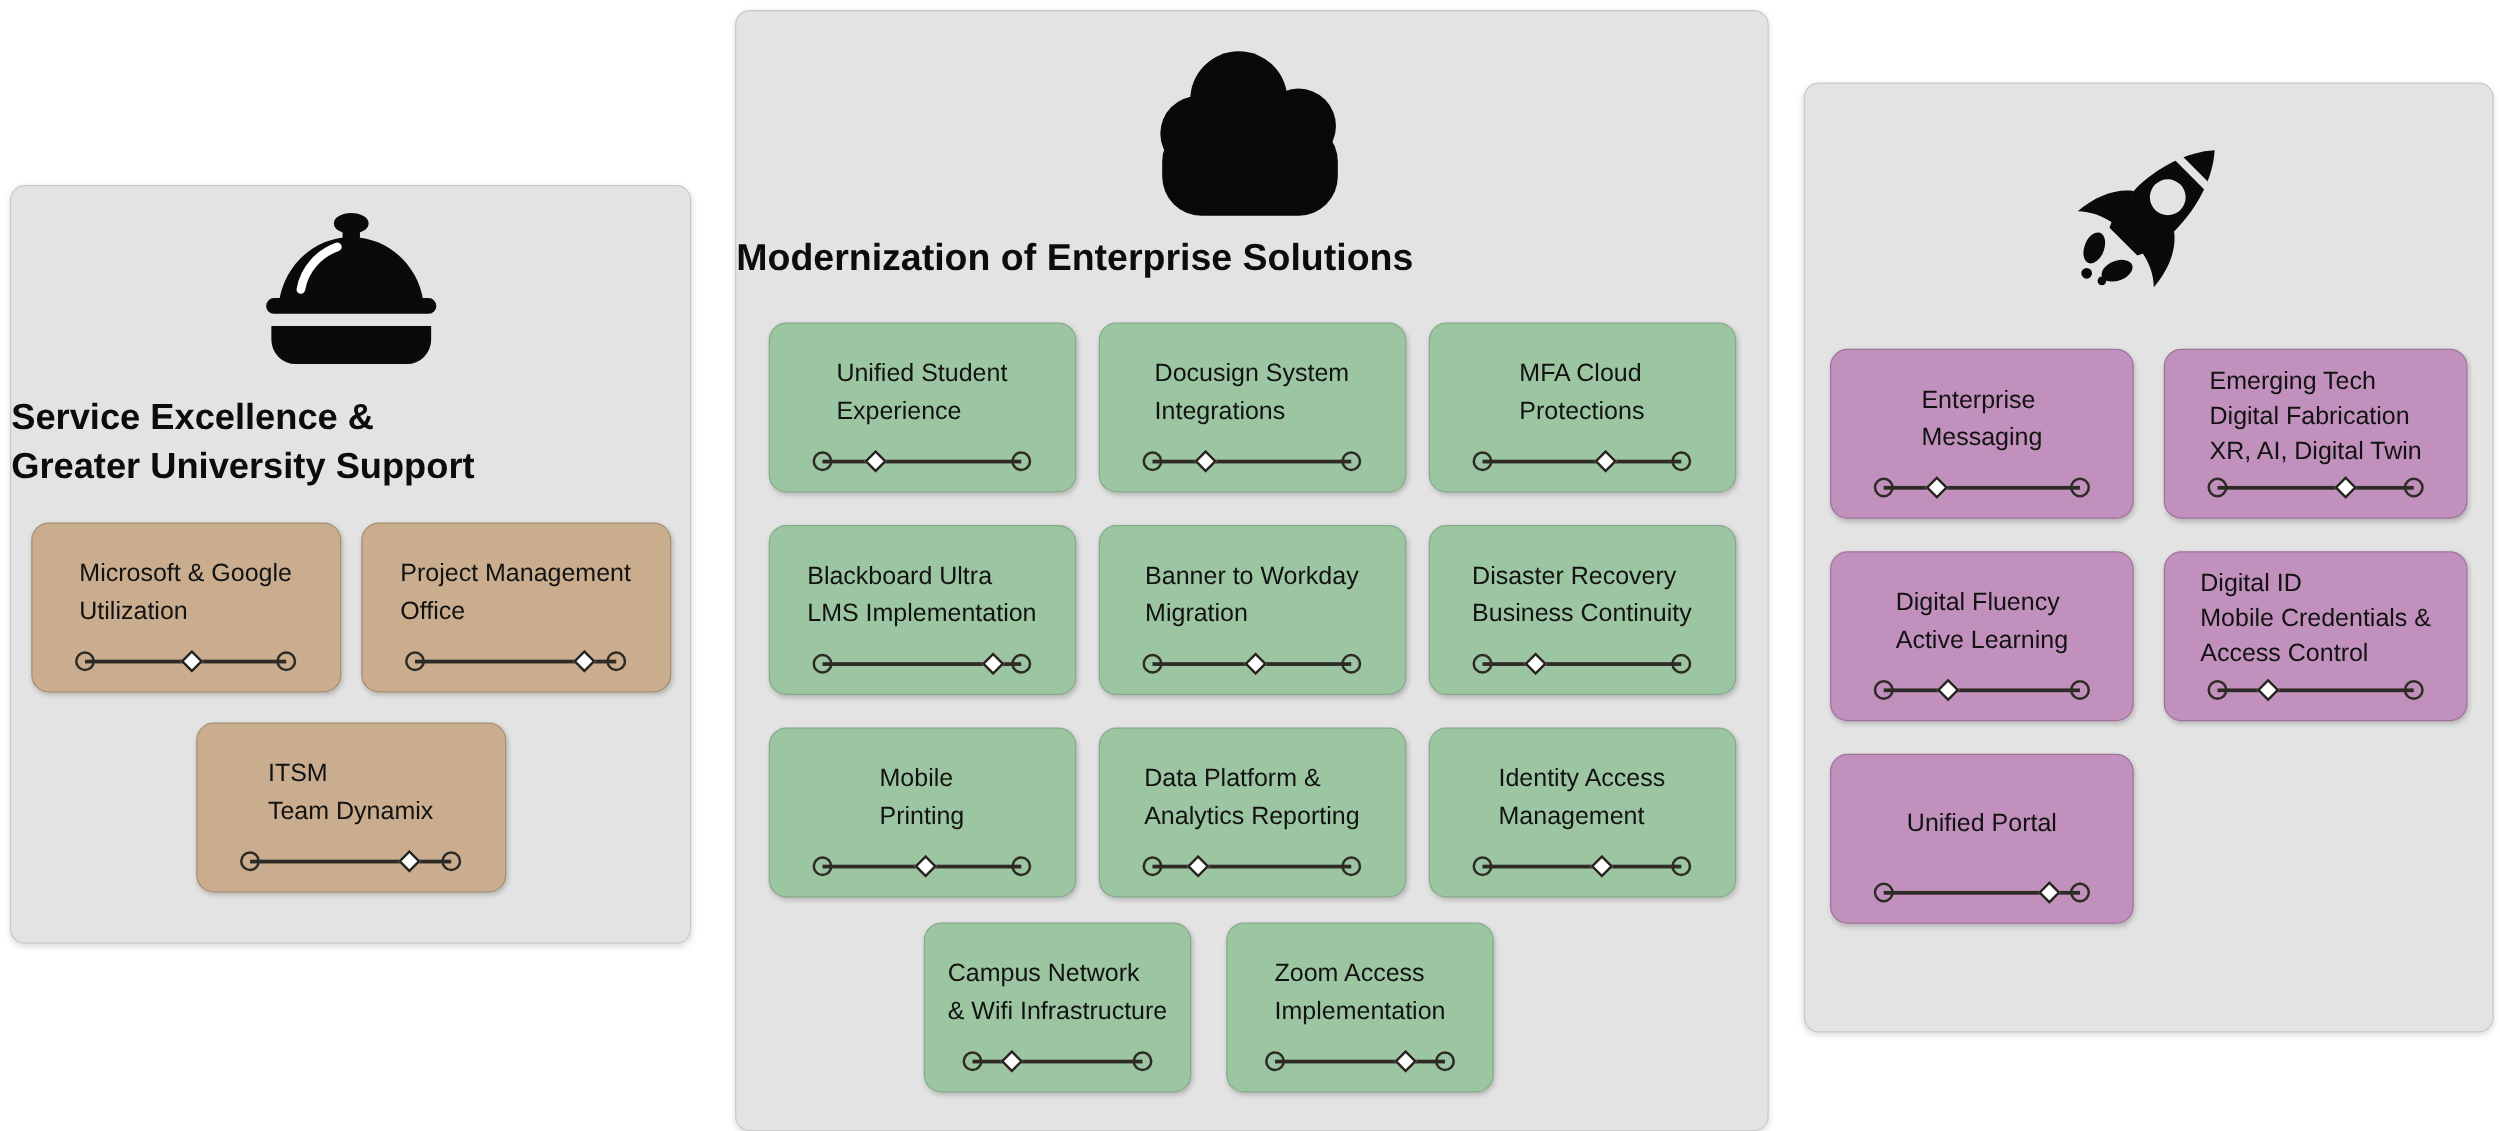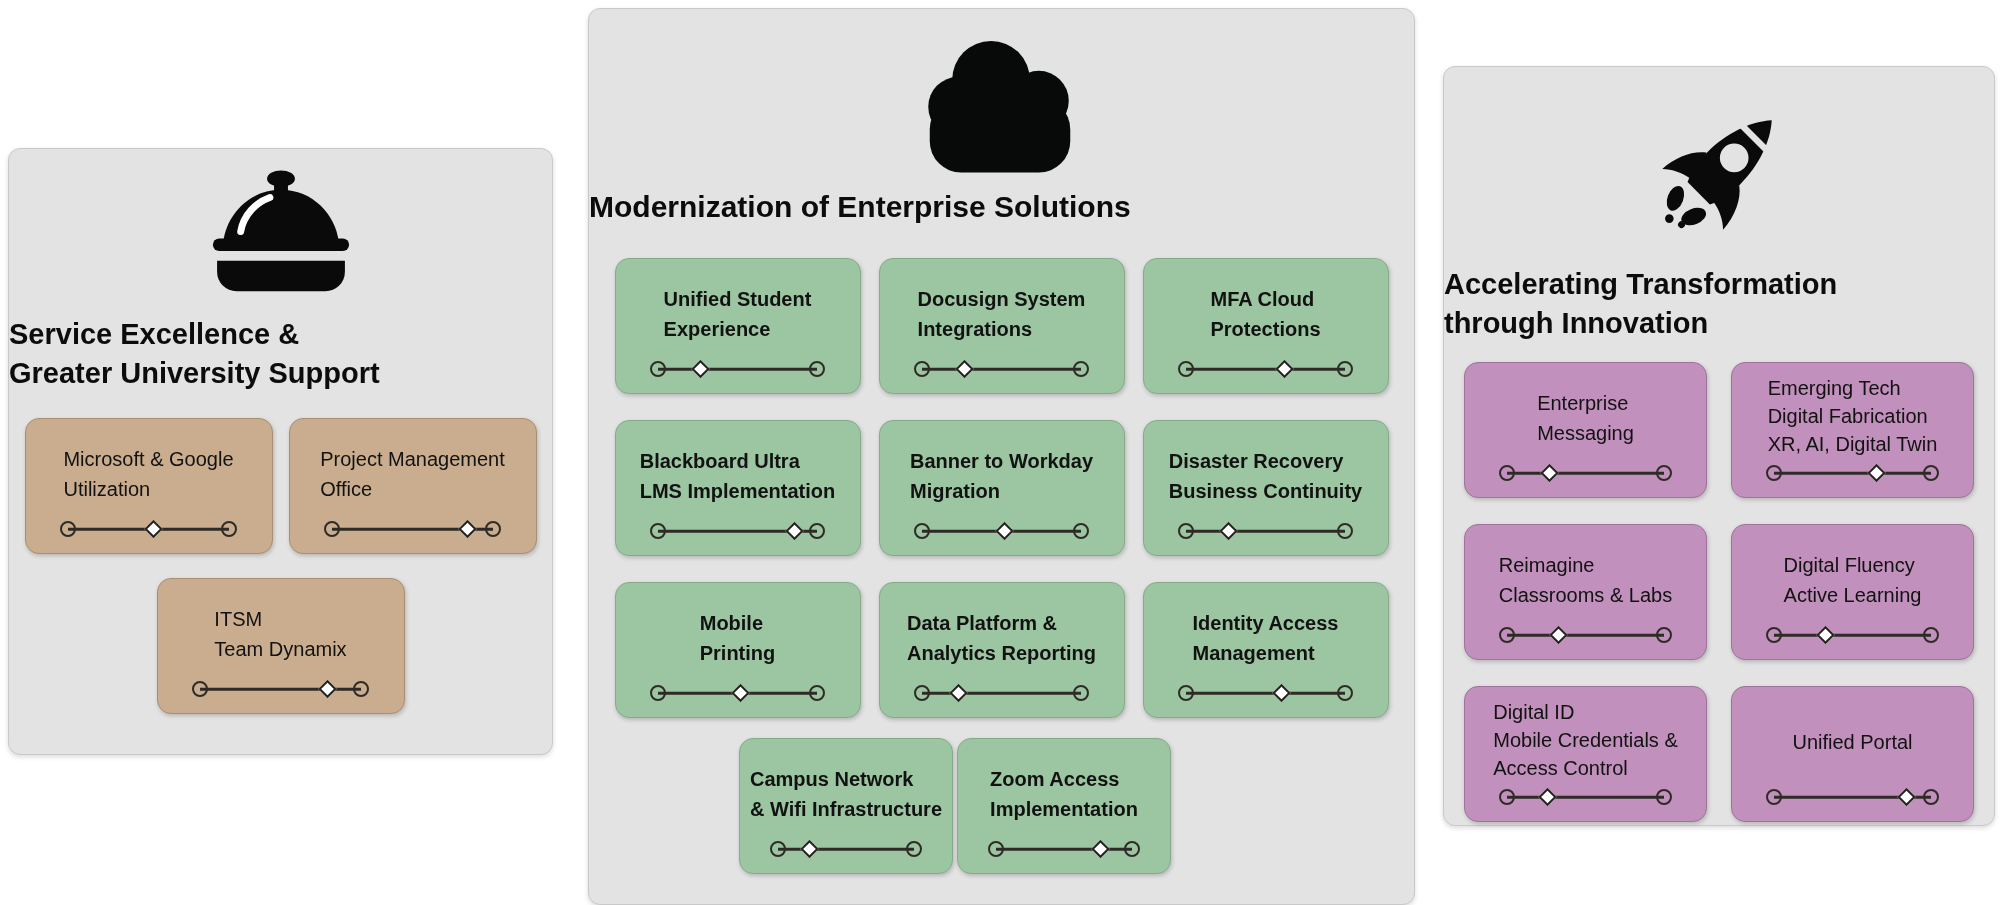--- a/index.html
+++ b/index.html
@@ -59,22 +59,22 @@
   #panel-0 .card { width:248px; height:136px; }
 
   
   #panel-1 { left:588px; top:8px; width:827px; height:897px; }
   #panel-1 .icon-wrap { margin-top:26px; height:142px; }
   #panel-1 .panel-title { margin-top:10px; font-size:30px; line-height:1.3; }
   #panel-1 .grid {
     display:grid; grid-template-columns:repeat(3,246px);
     gap:26px 18px; justify-content:center; margin-top:32px;
   }
-  #panel-1 .card { height:136px;font-weight:bold; }
-  #panel-1 .bottom-row { justify-content:flex-start; gap:4px; margin:20px 0 0 150px; }
+  #panel-1 .card { height:136px; }
+  #panel-1 .bottom-row { justify-content:flex-start; gap:28px; margin:20px 0 0 150px; }
   #panel-1 .bottom-row .card { width:214px; }
 
   
   #panel-2 { left:1443px; top:66px; width:552px; height:760px; }
   #panel-2 .icon-wrap { margin-top:20px; height:172px; }
   #panel-2 .panel-title { margin-top:6px; font-size:29px; line-height:1.33; }
   #panel-2 .grid {
     display:grid; grid-template-columns:repeat(2,243px);
     gap:26px 24px; justify-content:center; margin-top:20px;
   }
@@ -276,22 +276,20 @@
             <ellipse cx="51" cy="94" rx="5.5" ry="9" transform="rotate(-24 51 94)"></ellipse>
             <ellipse cx="69" cy="94" rx="5.5" ry="9" transform="rotate(24 69 94)"></ellipse>
             <circle cx="58" cy="107" r="3"></circle>
             <circle cx="67" cy="104" r="2.4"></circle>
           </g>
           <rect x="41" y="23" width="38" height="4.5" fill="#e3e3e3"></rect>
           <circle cx="60" cy="45" r="10" fill="#e3e3e3"></circle>
         </g>
       </svg>
     </div>
-    <h2 class="panel-title">Accelerating Transformation
-through Innovation</h2>
     <div class="grid">
       <div class="card">
         <div class="card-label">Enterprise
 Messaging</div>
         <div class="slider">
           <span class="line"></span>
           <span class="dot dot-l"></span>
           <span class="dot dot-r"></span>
           <span class="diamond" style="left: calc(27% - 2.82px);"></span>
         </div>
@@ -301,30 +299,20 @@
 Digital Fabrication
 XR, AI, Digital Twin</div>
         <div class="slider">
           <span class="line"></span>
           <span class="dot dot-l"></span>
           <span class="dot dot-r"></span>
           <span class="diamond" style="left: calc(65% - 8.9px);"></span>
         </div>
       </div>
       <div class="card">
-        <div class="card-label">Reimagine
-Classrooms &amp; Labs</div>
-        <div class="slider">
-          <span class="line"></span>
-          <span class="dot dot-l"></span>
-          <span class="dot dot-r"></span>
-          <span class="diamond" style="left: calc(33% - 3.78px);"></span>
-        </div>
-      </div>
-      <div class="card">
         <div class="card-label">Digital Fluency
 Active Learning</div>
         <div class="slider">
           <span class="line"></span>
           <span class="dot dot-l"></span>
           <span class="dot dot-r"></span>
           <span class="diamond" style="left: calc(33% - 3.78px);"></span>
         </div>
       </div>
       <div class="card card-3lines">

